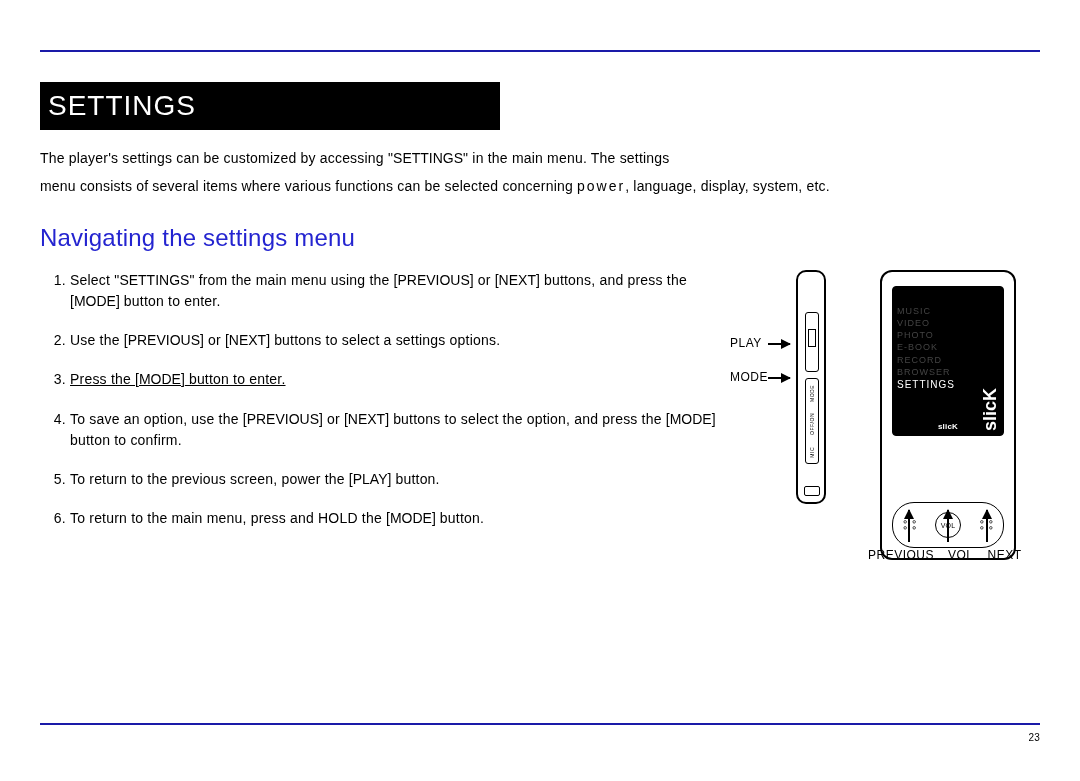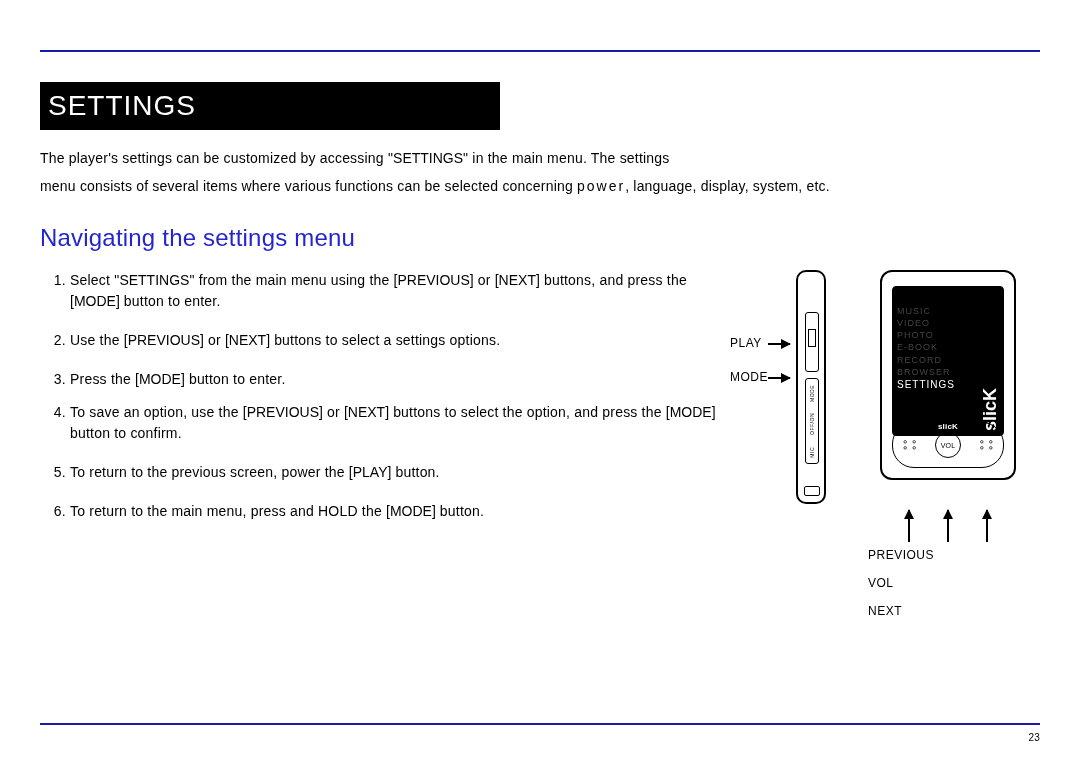--- a/index.html
+++ b/index.html
@@ -36,21 +36,21 @@
     font-weight: 400;
     margin-bottom: 18px;
   }
   .content-row { display: flex; align-items: flex-start; gap: 20px; }
   ol.steps {
     list-style: decimal;
     padding-left: 30px;
     max-width: 690px;
   }
   ol.steps li { margin-bottom: 18px; line-height: 1.5; }
-  ol.steps li.tight { margin-bottom: 12px; }
+  ol.steps li.tight { margin-bottom: 19px; text-decoration: underline; }
   .btn { letter-spacing: 0; }
   .diagram {
     flex: 0 0 300px;
     position: relative;
     height: 300px;
   }
   
   .side-dev {
     position: absolute; left: 56px; top: 0;
     width: 30px; height: 234px;
@@ -70,21 +70,21 @@
     border:1.5px solid #000; border-radius:3px;
     display:flex; flex-direction:column; justify-content:space-around; align-items:center;
   }
   .side-dev .labels span { font-size:5px; writing-mode: sideways-lr; letter-spacing:0.5px; }
   .side-dev .mic {
     position:absolute; left:6px; bottom:6px; width:16px; height:10px; border:1px solid #000; border-radius:2px;
   }
   
   .front-dev {
     position: absolute; left: 140px; top: 0;
-    width: 136px; height: 210px;
+    width: 136px; height: 290px;
     border: 2px solid #000; border-radius: 12px;
     background: #fff;
   }
   .screen {
     position: absolute; left: 10px; top: 14px; right: 10px; height: 150px;
     border: 1.5px solid #000; border-radius: 4px;
     background: #000; color: #fff;
     display: flex; flex-direction: row;
   }
   .menu-list { padding: 18px 0 0 4px; flex:1; }
@@ -120,21 +120,21 @@
   }
   .arrow-v {
     position:absolute; width:2px; background:#000;
   }
   .arrow-v::before {
     content:''; position:absolute; top:-1px; left:-4px;
     border-bottom:10px solid #000; border-left:5px solid transparent; border-right:5px solid transparent;
   }
   .bottom-labels {
     position:absolute; top:278px; left:128px; font-size:12px; letter-spacing:0.5px;
-    display:flex; gap:14px;flex-direction:column;
+    display:flex; gap:14px;
   }
   .page-num { position:absolute; right:40px; bottom:38px; font-size:10px;text-align:right; }
   .hr2 { position:absolute; left:40px; right:40px; bottom:56px; border:none; border-top:2px solid #1a1aa8; }
 </style>
 </head>
 <body>
 
 
 
 <hr class="hr1">

